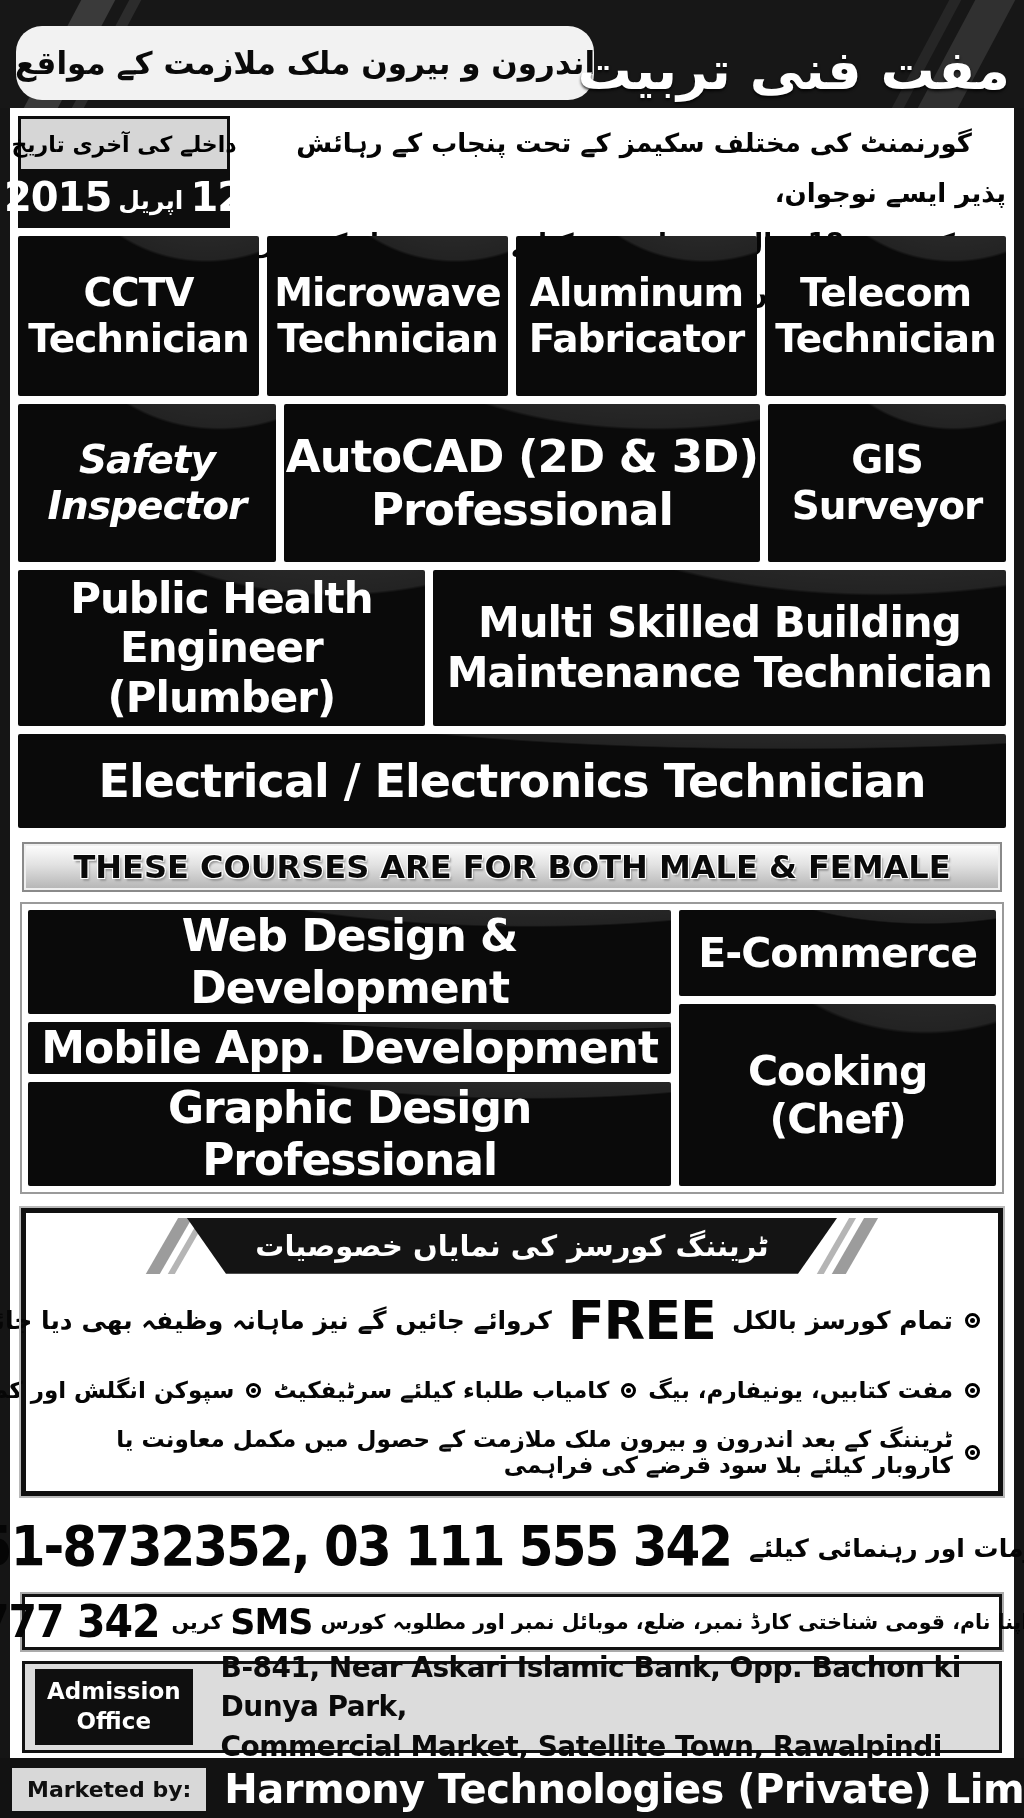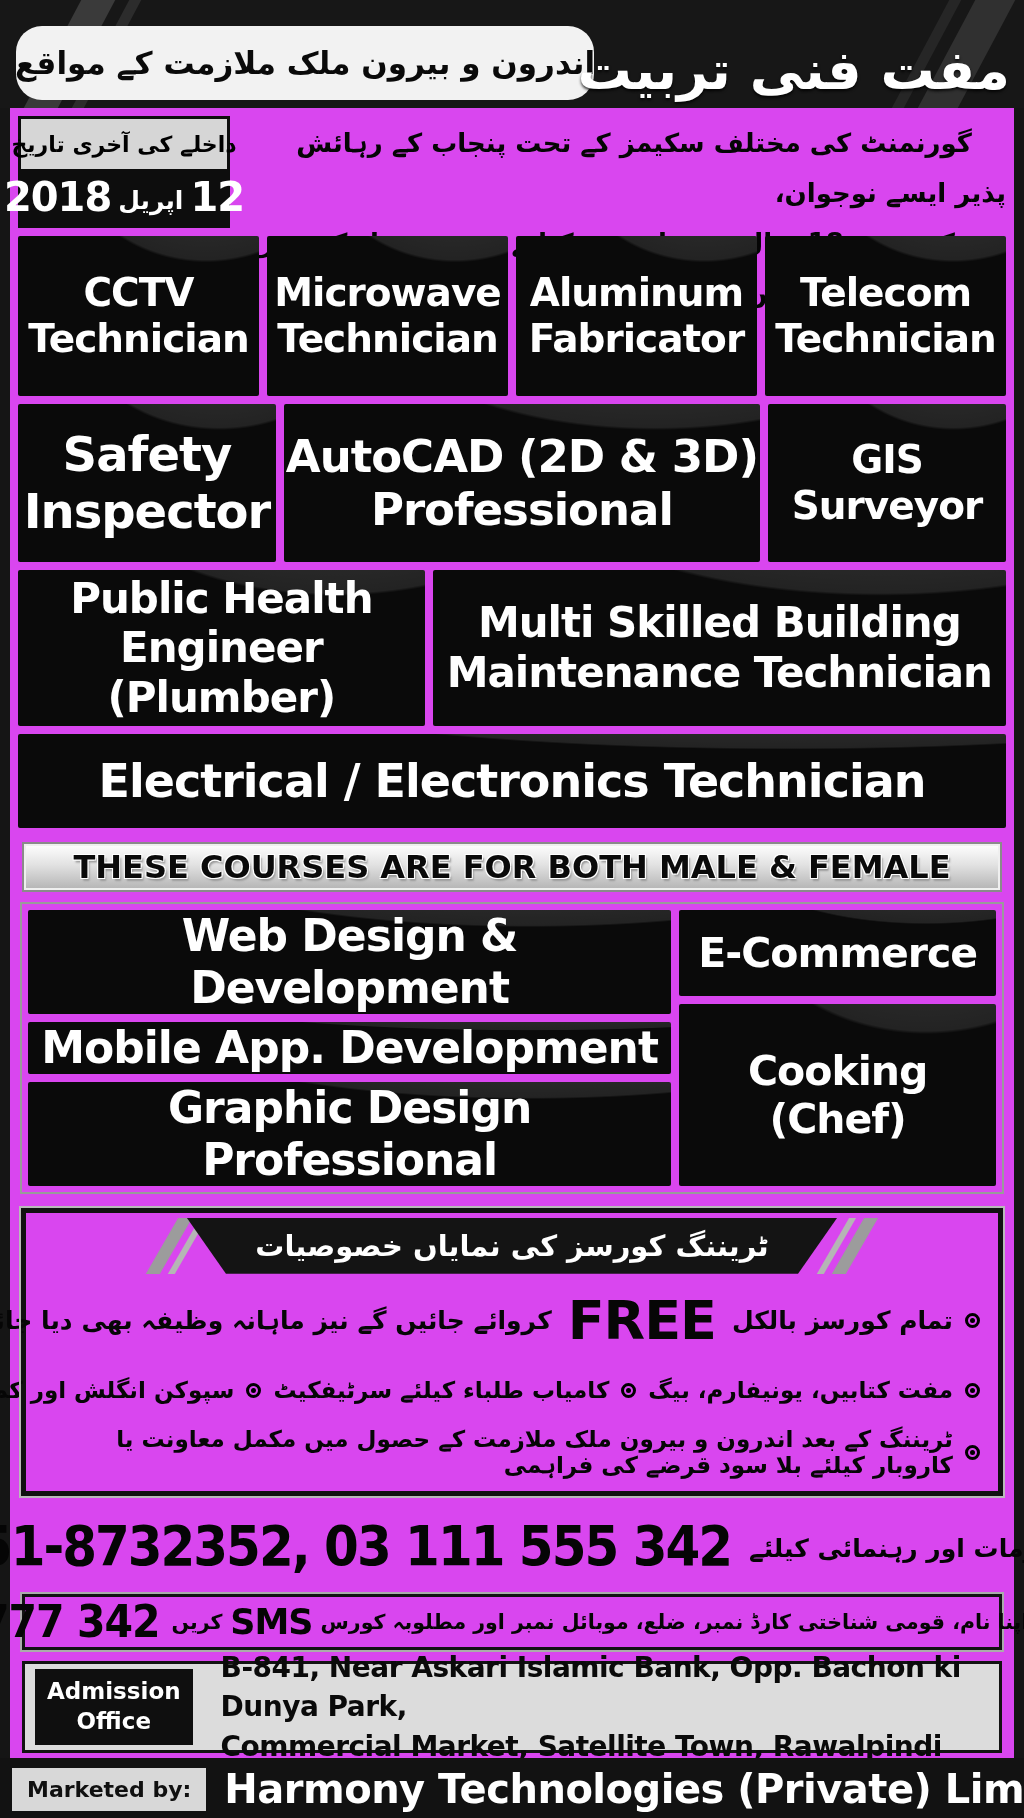--- a/index.html
+++ b/index.html
@@ -13,39 +13,39 @@
   .slash { position:absolute; background:#3a3a3a; transform:skewX(-28deg); }
   .slash.s1 { left:52px; top:-10px; width:34px; height:130px; }
   .slash.s2 { left:100px; top:-10px; width:12px; height:130px; background:#2c2c2c; }
   .slash.s3 { right:38px; top:-10px; width:40px; height:130px; background:#303030; }
   .slash.s4 { right:92px; top:-10px; width:12px; height:130px; background:#262626; }
   .header-pill { position:absolute; left:16px; top:26px; width:578px; height:74px; background:#f2f2f2; border-radius:26px; display:flex; align-items:center; justify-content:center; }
   .header-pill span { color:#0a0a0a; font-weight:700; font-size:31px; direction:rtl; white-space:nowrap; }
   .header-title { position:absolute; right:14px; top:16px; height:108px; display:flex; align-items:center; color:#fff; font-weight:700; font-size:54px; direction:rtl; letter-spacing:-1px; text-shadow:0 2px 3px rgba(0,0,0,.8);margin-left:37px; }
 
   
-  .content { flex:1 1 auto; background:#d946ef; border-left:10px solid #151515; border-right:10px solid #151515; padding:8px 8px 5px; display:flex; flex-direction:column; }
+  .content { flex:1 1 auto; background:#ffffff; border-left:10px solid #151515; border-right:10px solid #151515; padding:8px 8px 5px; display:flex; flex-direction:column; }
 
   
   .intro { height:112px; display:flex; gap:10px; margin-bottom:8px; }
   .date-box { width:212px; flex:0 0 auto; background:#0d0d0d; border:3px solid #0d0d0d; display:flex; flex-direction:column; }
   .date-label { background:#d6d6d6; color:#000; height:50px; display:flex; align-items:center; justify-content:center; font-size:22px; font-weight:700; direction:rtl; white-space:nowrap; }
   .date-value { flex:1; display:flex; align-items:center; justify-content:center; gap:7px; direction:rtl; color:#fff; }
   .date-value .dnum { font-size:40px; font-weight:900; letter-spacing:-1px; }
   .date-value .dmonth { font-size:25px; font-weight:700; padding-top:6px; }
   .intro-text { flex:1; direction:rtl; text-align:right; font-size:26px; font-weight:700; line-height:50px; text-indent:34px; color:#050505; padding-left:2px; padding-top:2px; white-space:pre-line; }
 
   
   .crow { display:flex; gap:8px; margin-bottom:8px; }
   .cbox { background:#0a0a0a;
           background-image:radial-gradient(ellipse 130% 170% at 78% -60%, rgba(255,255,255,.20) 0%, rgba(255,255,255,.10) 44%, rgba(255,255,255,0) 45%);
           color:#fff; display:flex; align-items:center; justify-content:center; text-align:center;
           font-weight:700; white-space:pre-line; line-height:1.18; letter-spacing:-1px; border-radius:2px; }
   .row1 { height:160px; } .row1 .cbox { flex:1 1 0; font-size:39px; }
-  .row2 { height:158px; } .row2 .c-safety { flex:26 1 0; font-size:48px; } .row2 .c-autocad { flex:48 1 0; font-size:45px; } .row2 .c-gis { flex:24 1 0; font-size:39px; }
+  .row2 { height:158px; } .row2 .c-safety { flex:26 1 0; font-size:39px;font-style:italic; } .row2 .c-autocad { flex:48 1 0; font-size:45px; } .row2 .c-gis { flex:24 1 0; font-size:39px; }
   .row3 { height:156px; } .row3 .c-phe { flex:41.5 1 0; font-size:42px; } .row3 .c-multi { flex:58.5 1 0; font-size:42px; }
   .row4 { height:94px; }  .row4 .cbox { flex:1 1 0; font-size:46px; }
 
   
   .banner { height:50px; margin:6px 4px 10px; background:linear-gradient(180deg,#ffffff 0%,#e2e2e2 45%,#b3b3b3 100%);
             border:2px solid #8a8a8a; box-shadow:inset 0 0 0 2px #efefef; display:flex; align-items:center; justify-content:center; }
   .banner span { color:#0a0a0a; font-weight:900; font-size:32px; letter-spacing:0; white-space:nowrap;
                  text-shadow:-1px -1px 0 #fff,1px -1px 0 #fff,-1px 1px 0 #fff,1px 1px 0 #fff,2px 3px 2px #9b9b9b; }
 
   
@@ -112,21 +112,21 @@
   </div>
 
   <div class="content">
 
     <div class="intro">
       <div class="date-box">
         <div class="date-label">داخلے کی آخری تاریخ</div>
         <div class="date-value">
           <span class="dnum">12</span>
           <span class="dmonth">اپریل</span>
-          <span class="dnum">2018</span>
+          <span class="dnum">2015</span>
         </div>
       </div>
       <div class="intro-text">گورنمنٹ کی مختلف سکیمز کے تحت پنجاب کے رہائش پذیر ایسے نوجوان،
 جن کی عمر 18 سال سے زائد ہو، کیلئے مندرجہ ذیل کورسز میں داخلے جاری ہیں</div>
     </div>
 
     <div class="crow row1">
       <div class="cbox">CCTV
 Technician</div>
       <div class="cbox">Microwave

